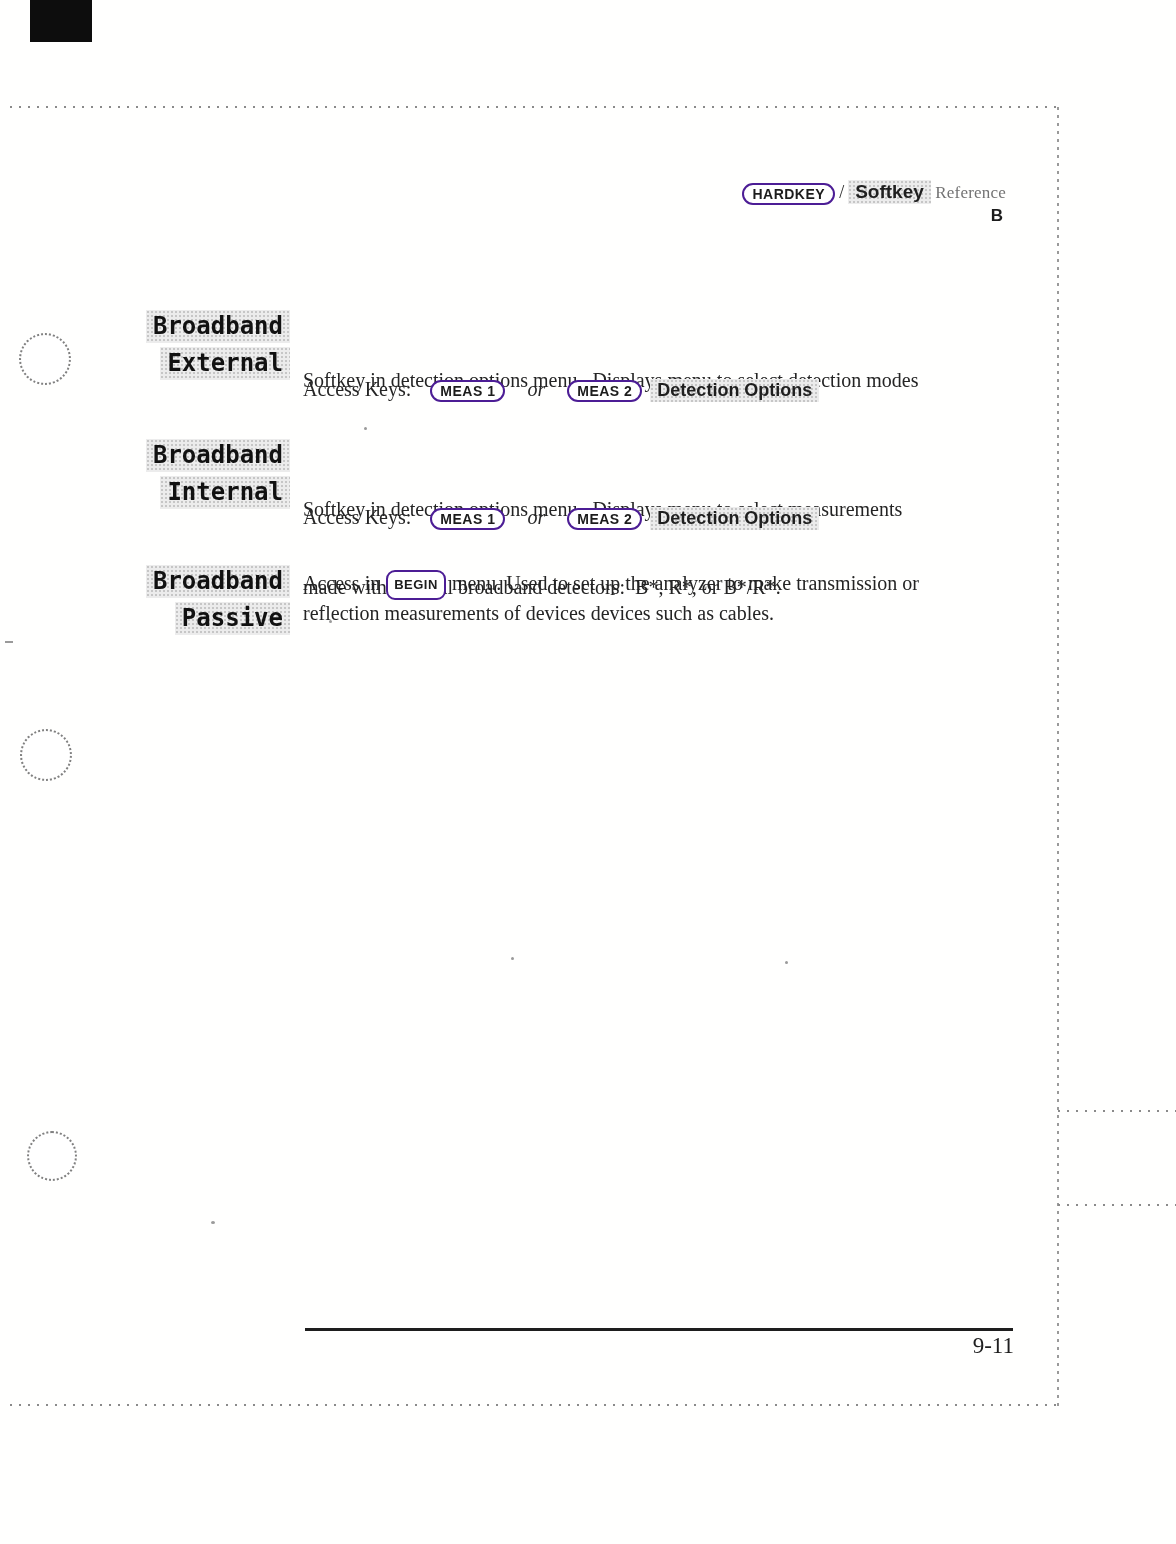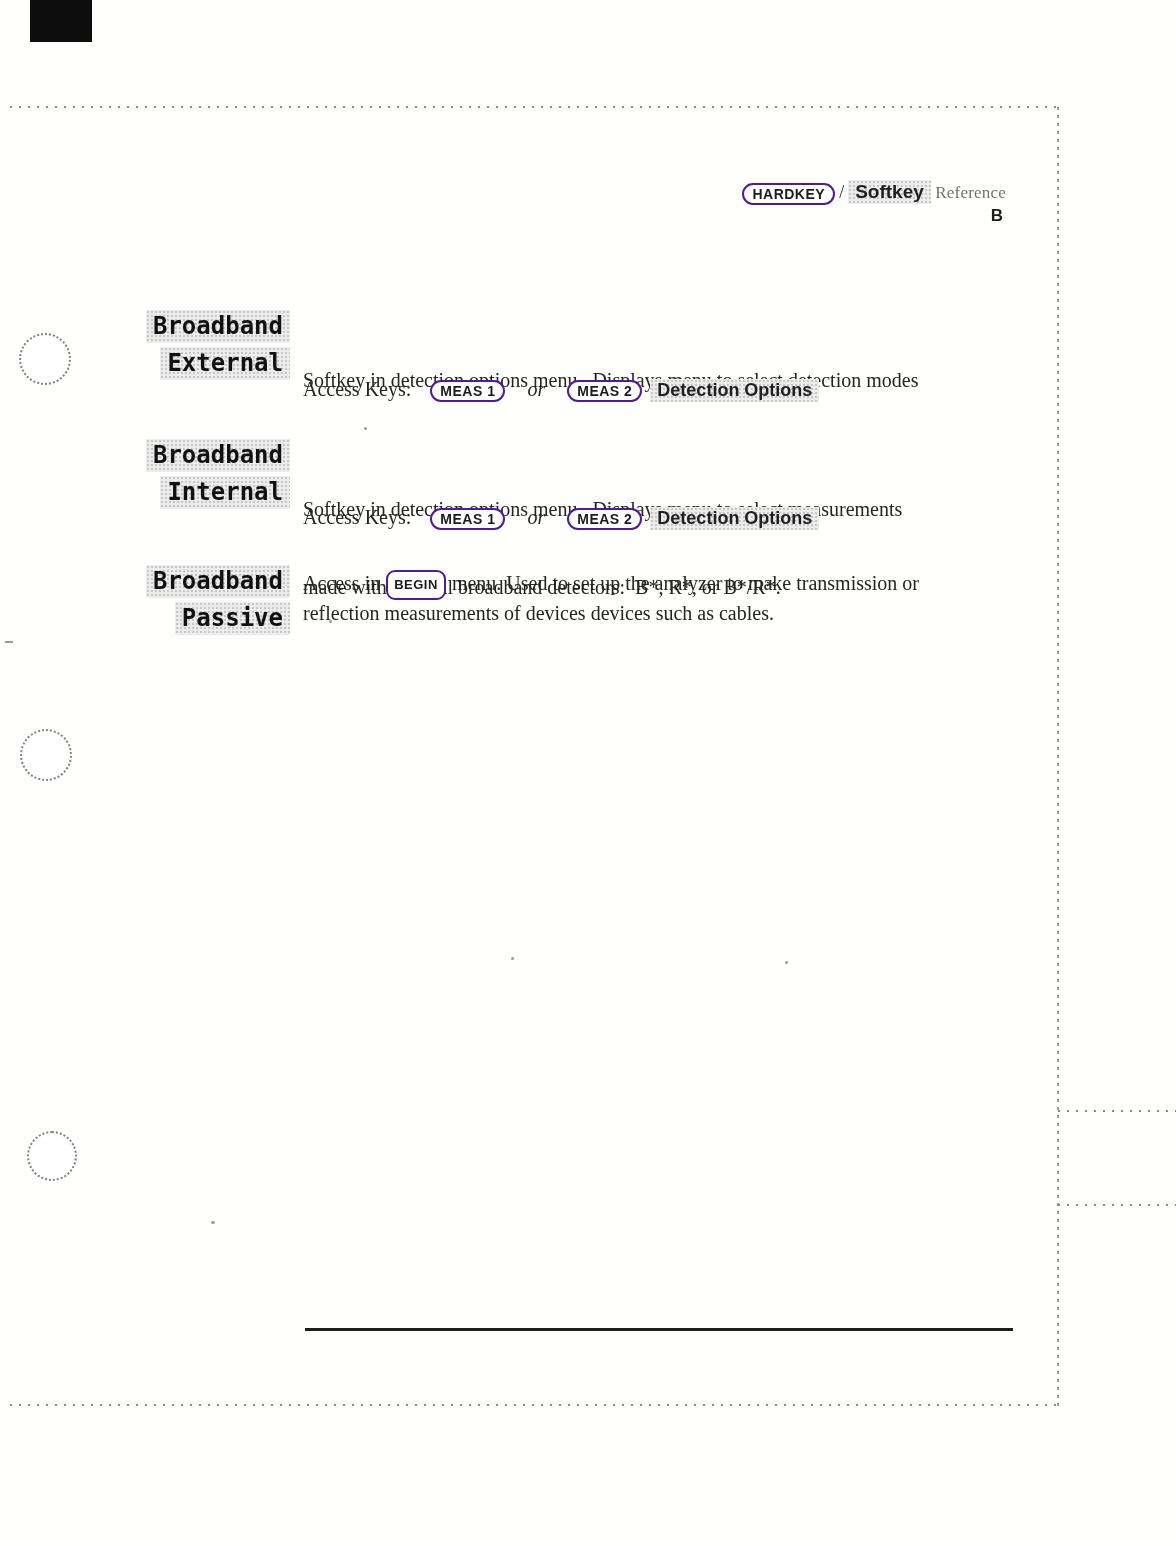--- a/index.html
+++ b/index.html
@@ -109,14 +109,15 @@
   </div>
 
   <div class="speck" style="left:364px;top:427px;width:3px;height:3px;"></div>
   <div class="speck" style="left:329px;top:620px;width:3px;height:3px;"></div>
   <div class="speck" style="left:5px;top:641px;width:8px;height:2px;border-radius:0;"></div>
   <div class="speck" style="left:511px;top:957px;width:3px;height:3px;"></div>
   <div class="speck" style="left:785px;top:961px;width:3px;height:3px;"></div>
   <div class="speck" style="left:211px;top:1221px;width:4px;height:3px;"></div>
 
   <div class="rule"></div>
+  <div class="pagenum">9-11</div>
 
 </div>
 
 </body></html>

